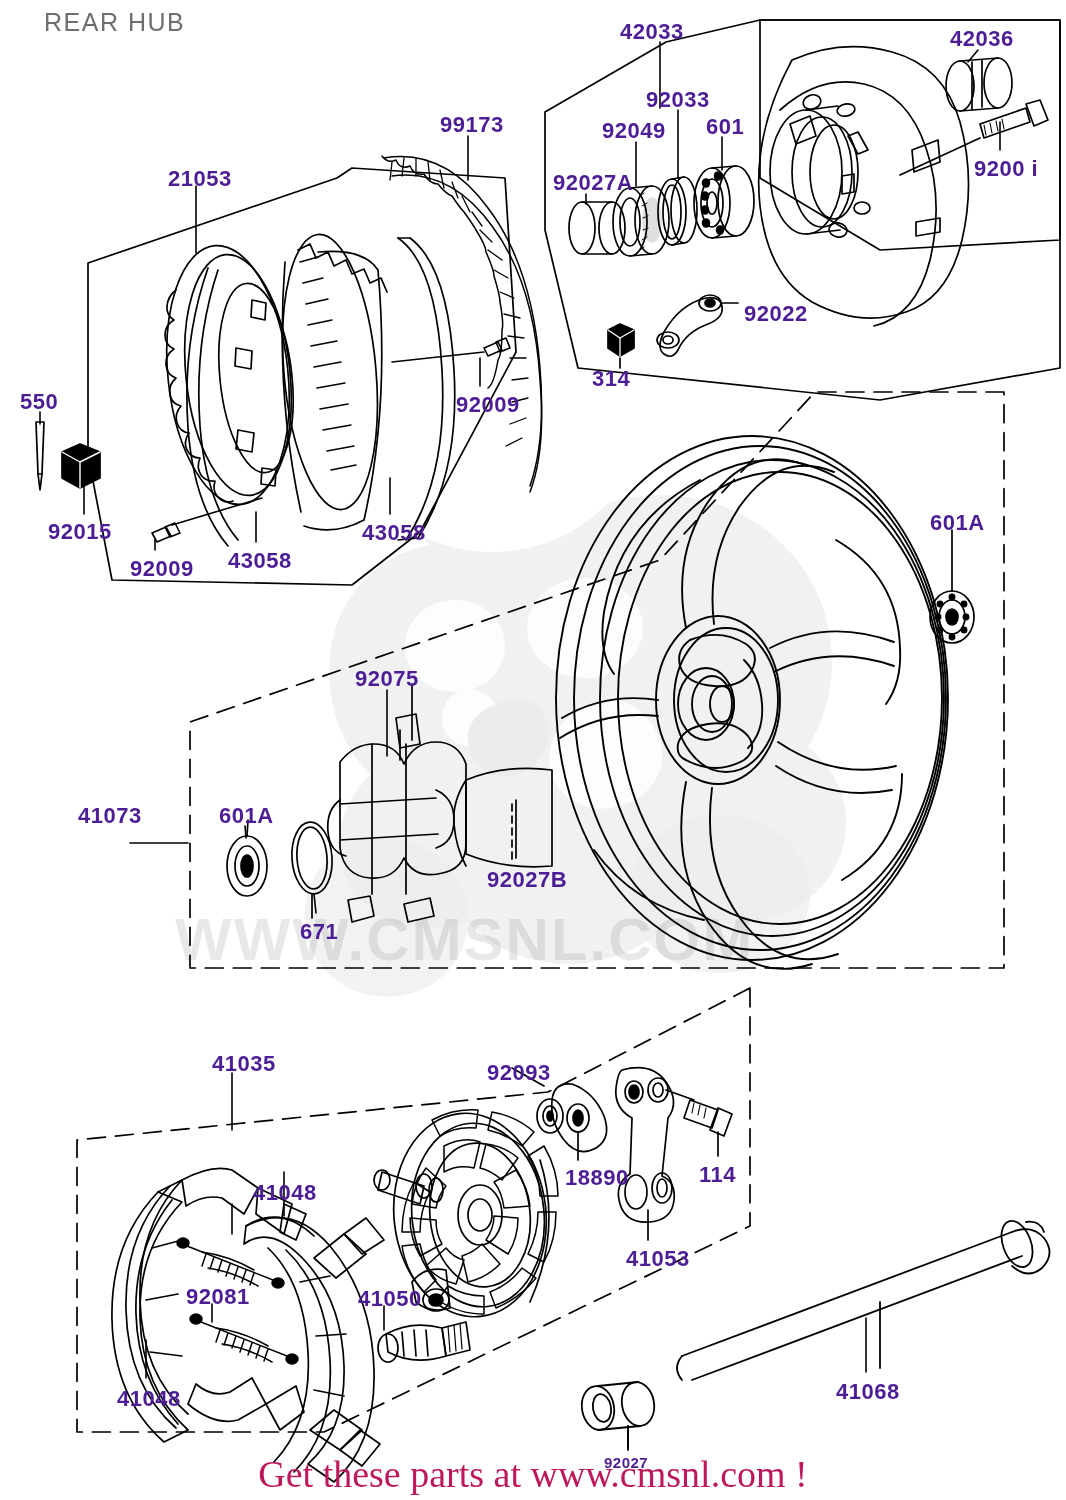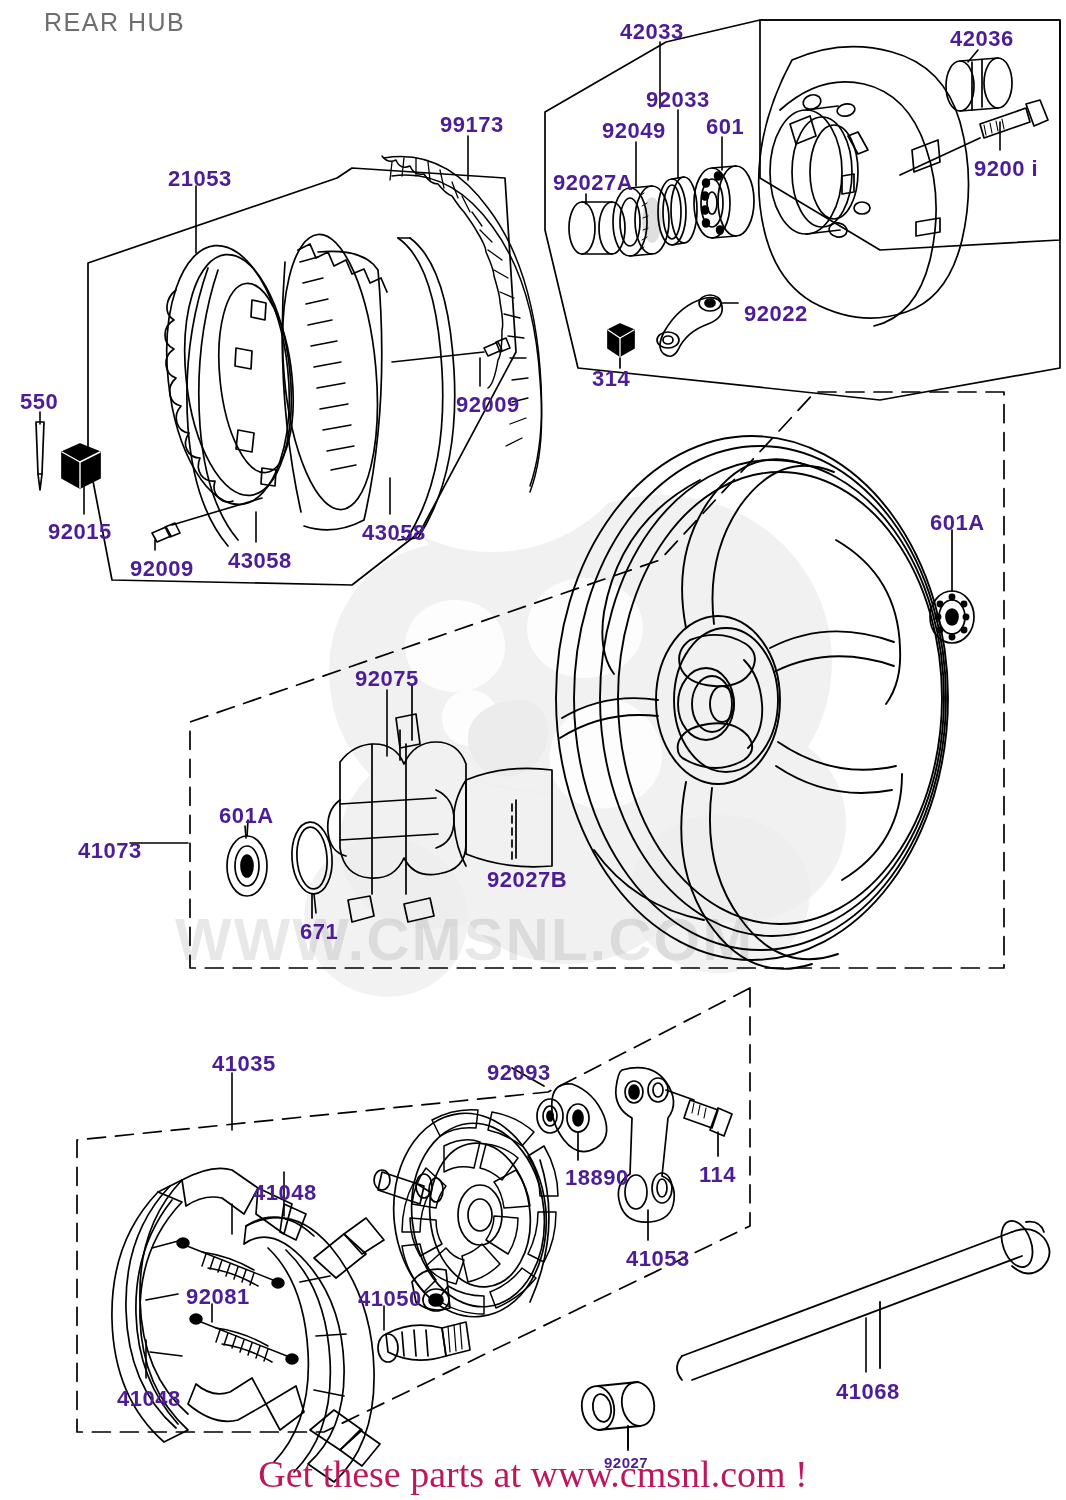--- a/index.html
+++ b/index.html
@@ -568,21 +568,21 @@
   <div class="part-label" style="left:706px;top:116px">601</div>
   <div class="part-label" style="left:553px;top:172px">92027A</div>
   <div class="part-label" style="left:950px;top:28px">42036</div>
   <div class="part-label" style="left:974px;top:158px">9200 i</div>
   <div class="part-label" style="left:744px;top:303px">92022</div>
   <div class="part-label" style="left:592px;top:368px">314</div>
 
   <div class="part-label" style="left:930px;top:512px">601A</div>
   <div class="part-label" style="left:355px;top:668px">92075</div>
   <div class="part-label" style="left:219px;top:805px">601A</div>
-  <div class="part-label" style="left:78px;top:840px">41073</div>
+  <div class="part-label" style="left:78px;top:805px">41073</div>
   <div class="part-label" style="left:487px;top:869px">92027B</div>
   <div class="part-label" style="left:300px;top:921px">671</div>
 
   <div class="part-label" style="left:212px;top:1053px">41035</div>
   <div class="part-label" style="left:487px;top:1062px">92093</div>
   <div class="part-label" style="left:253px;top:1182px">41048</div>
   <div class="part-label" style="left:565px;top:1167px">18890</div>
   <div class="part-label" style="left:699px;top:1164px">114</div>
   <div class="part-label" style="left:626px;top:1248px">41053</div>
   <div class="part-label" style="left:186px;top:1286px">92081</div>

